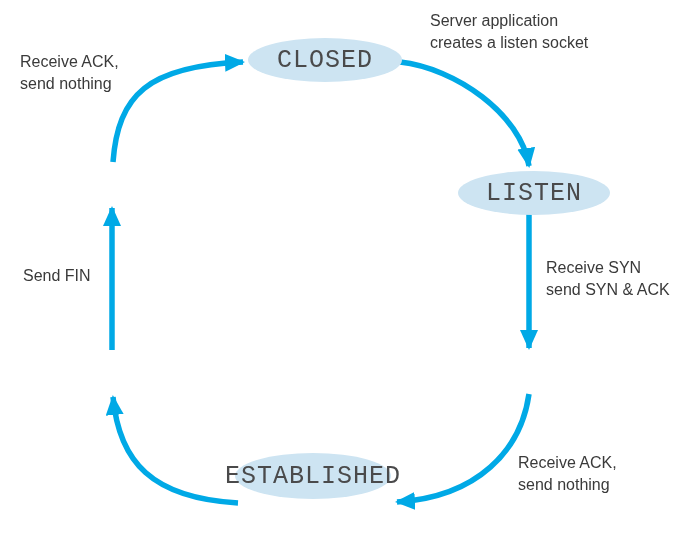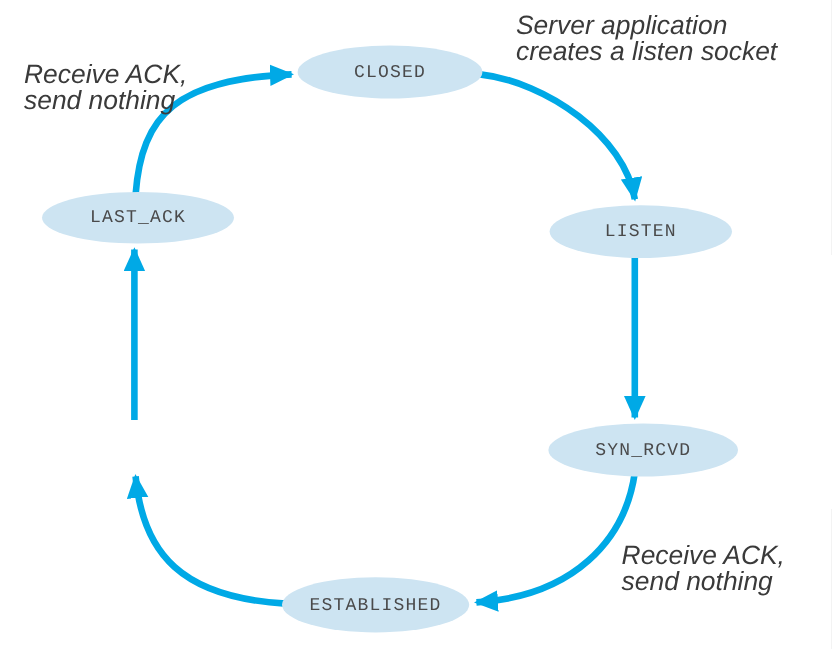--- a/index.html
+++ b/index.html
@@ -40,33 +40,32 @@
     position: absolute;
     z-index: 2;
     background: var(--node-fill);
     border-radius: 50%;
     display: flex;
     align-items: center;
     justify-content: center;
   }
   .state-label {
     font-family: "Liberation Mono", "DejaVu Sans Mono", monospace;
-    font-size: 15px;
+    font-size: 25px;
     letter-spacing: 1px;
     color: var(--node-text);
     white-space: nowrap;
   }
   .transition-label {
     position: absolute;
     z-index: 3;
-    font-size: 22px;
+    font-size: 16px;
     line-height: 22px;
     color: var(--label-text);
     white-space: pre-line;
-    font-style: italic;
   }
 </style>
 </head>
 <body>
 
 <div class="stage">
 
   <svg class="arrows-layer" width="693" height="541" viewBox="0 0 693 541" xmlns="http://www.w3.org/2000/svg">
     <defs>
       <marker id="ah" markerUnits="userSpaceOnUse" markerWidth="21" markerHeight="19" refX="18" refY="9" orient="auto">
@@ -82,38 +81,35 @@
   </svg>
 
   <div class="state" style="left:248px; top:38px; width:154px; height:44px;">
     <span class="state-label">CLOSED</span>
   </div>
 
   <div class="state" style="left:458px; top:171px; width:152px; height:44px;text-align:right;">
     <span class="state-label">LISTEN</span>
   </div>
 
-  <div class="state" style="left:457px; top:353px; width:158px; height:44px;">
-    <span class="state-label">SYN_RCVD</span>
-  </div>
 
-  <div class="state" style="left:235px; top:481px; width:156px; height:46px;justify-content:center;">
+  <div class="state" style="left:235px; top:453px; width:156px; height:46px;justify-content:center;">
     <span class="state-label">ESTABLISHED</span>
   </div>
 
 
-  <div class="state" style="left:35px; top:160px; width:160px; height:43px;">
-    <span class="state-label">LAST_ACK</span>
-  </div>
 
   <div class="transition-label" style="left:430px; top:10px;">Server application
 creates a listen socket</div>
 
+  <div class="transition-label" style="left:546px; top:257px;">Receive SYN
+send SYN &amp; ACK</div>
 
   <div class="transition-label" style="left:518px; top:452px;">Receive ACK,
 send nothing</div>
 
 
+  <div class="transition-label" style="left:23px; top:265px;">Send FIN</div>
 
   <div class="transition-label" style="left:20px; top:51px;">Receive ACK,
 send nothing</div>
 
 </div>
 
 </body></html>

